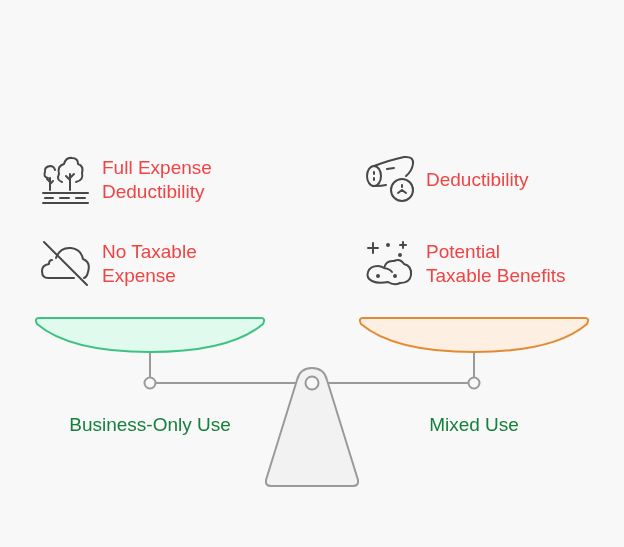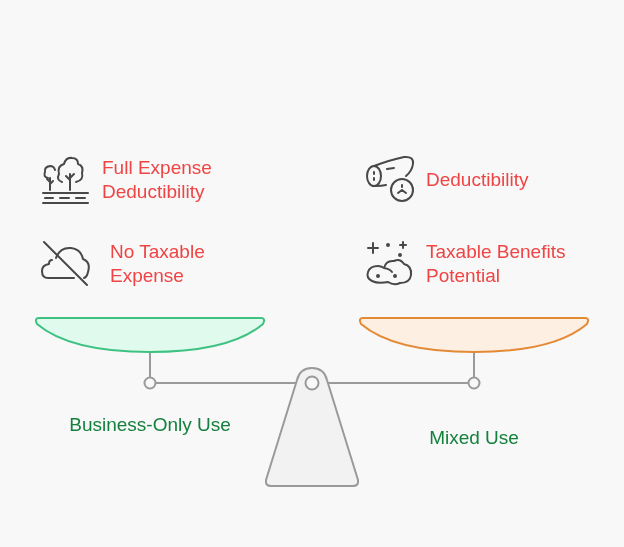--- a/index.html
+++ b/index.html
@@ -47,21 +47,21 @@
       <line x1="20" y1="44" x2="29" y2="44"></line>
       <line x1="36" y1="44" x2="45" y2="44"></line>
     <line x1="3" y1="49" x2="48" y2="49"></line>
   </svg>
   <div class="text">
     <span>Full Expense</span>
     <span>Deductibility</span>
   </div>
 </div>
 
-<div class="item" style="left:40px; top:238px;gap:8px;">
+<div class="item" style="left:40px; top:238px;">
   <svg class="icon" viewBox="0 0 52 52" fill="none" stroke="#484848" stroke-width="2" stroke-linecap="round" stroke-linejoin="round">
     <path d="M16 20 Q20 9 31 10 Q41 11 43 21 Q51 24 48 34 Q47 39 44 40"></path>
     <path d="M34 40 H8 Q2 40 2 33 Q2 27 9 26 Q9 22 12 22"></path>
     <line x1="4" y1="4" x2="47" y2="47"></line>
   </svg>
   <div class="text">
     <span>No Taxable</span>
     <span>Expense</span>
   </div>
 </div>
@@ -87,19 +87,19 @@
   <svg class="icon" viewBox="0 0 52 52" fill="none" stroke="#484848" stroke-width="2" stroke-linecap="round" stroke-linejoin="round">
     <path d="M4 10 H14 M9 5 V15"></path>
     <path d="M39 4 V10 M36 7 H42"></path>
     <circle cx="24" cy="7" r="1" fill="#484848"></circle>
     <circle cx="36" cy="17" r="1" fill="#484848"></circle>
     <path d="M20 30 Q22 22 30 23 Q36 20 40 26 Q48 28 47 37 Q46 45 36 45 Q30 48 24 44 Q14 46 8 43 Q2 40 4 34 Q6 28 14 28 Q17 28 20 30 Q26 31 28 34"></path>
     <circle cx="14" cy="38" r="1" fill="#484848"></circle>
     <circle cx="31" cy="38" r="1" fill="#484848"></circle>
   </svg>
   <div class="text">
+    <span>Potential</span>
     <span>Taxable Benefits</span>
-    <span>Potential</span>
   </div>
 </div>
 
 <div class="label" style="left:150px; top:414px;">Business-Only Use</div>
-<div class="label" style="left:474px; top:427px;">Mixed Use</div>
+<div class="label" style="left:474px; top:414px;">Mixed Use</div>
 
 </body></html>

